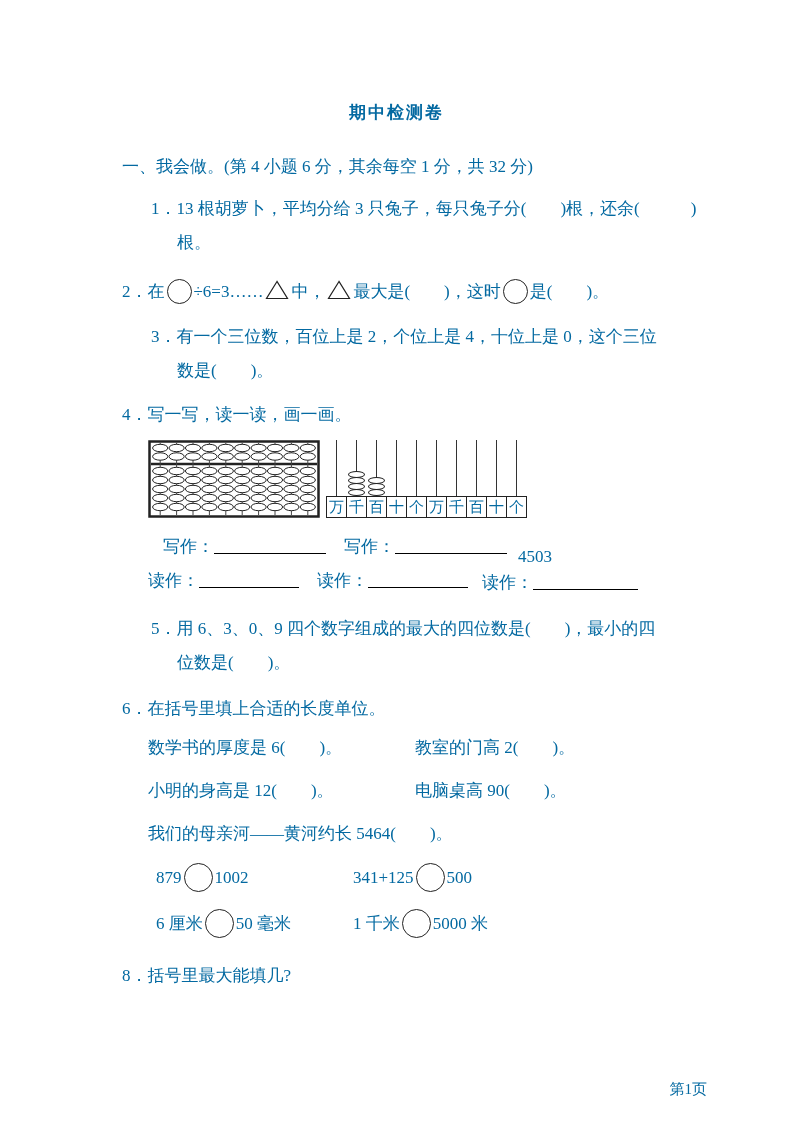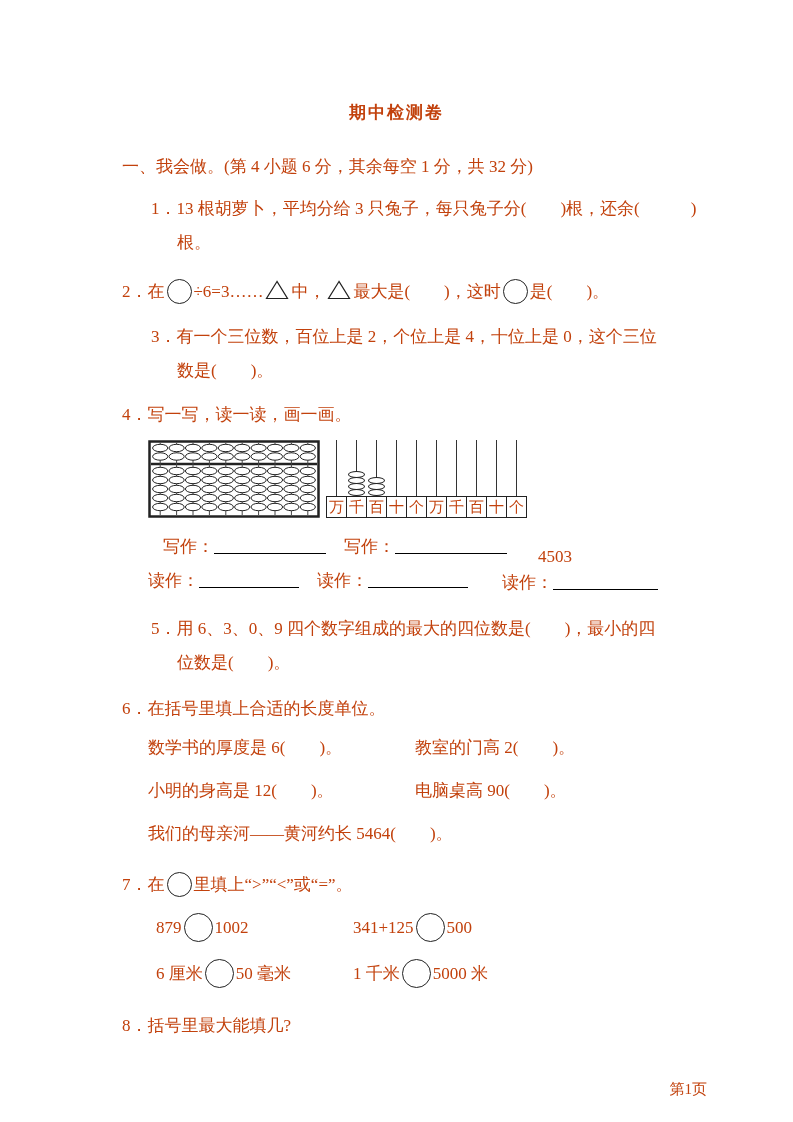--- a/index.html
+++ b/index.html
@@ -1,19 +1,19 @@
 <!DOCTYPE html>
 <html><head>
 <meta charset="utf-8">
 <title>Document</title>
 <style>
   *{margin:0;padding:0;box-sizing:border-box;}
   html,body{background:#ffffff;}
   .sheet{
-    position:relative;width:793px;height:1122px;background:#fff;color:#c2410c;
+    position:relative;width:793px;height:1122px;background:#fff;color:#0369a1;
     font-family:"Liberation Serif","DejaVu Serif",serif;font-size:17px;
     padding:102px 96px 0 122px;overflow:hidden;
   }
   .title{width:793px;margin-left:-122px;text-align:center;font-weight:bold;
     letter-spacing:2px;line-height:22px;margin-bottom:26px;font-size:17px;}
   .q{line-height:34px;}
   .hang{padding-left:26px;text-indent:-26px;margin-left:29px;}
   .shapes{line-height:40px;}
   .circ{display:inline-block;width:25px;height:25px;border:1.2px solid #222;
     border-radius:50%;vertical-align:-7px;margin:0 2px;background:#fff;}
@@ -31,21 +31,21 @@
   .bead{position:relative;z-index:1;width:17px;height:7px;border:1px solid #222;
     border-radius:50%;background:#fff;margin-top:-1px;}
   .pv-label{height:22px;border:1px solid #222;text-align:center;line-height:20px;font-size:15px;background:#fff;}
   .ans-row{line-height:30px;white-space:nowrap;}
   .read-row{position:relative;}
   .blank{display:inline-block;border-bottom:1px solid #000;height:18px;vertical-align:-2px;}
   .blank.w{width:112px;}
   .blank.r{width:100px;}
   .blank.r3{width:105px;}
   .lbl2{margin-left:18px;}
-  .given-col{position:absolute;left:354px;top:-22px;}
+  .given-col{position:absolute;left:334px;top:-22px;}
   .given-num{display:block;padding-left:36px;line-height:26px;}
   .given-read{display:block;line-height:26px;}
   .q6row{margin-left:26px;line-height:43px;}
   .q6a{display:inline-block;width:267px;}
   .q7row{margin-left:34px;line-height:46px;}
   .q7a{display:inline-block;width:197px;}
   .footer{position:absolute;top:1080px;right:86px;font-size:15px;}
 </style>
 </head>
 <body>
@@ -239,23 +239,20 @@
   <div class="q6row">
     <span class="q6a">数学书的厚度是 6(　　)。</span><span>教室的门高 2(　　)。</span>
   </div>
   <div class="q6row">
     <span class="q6a">小明的身高是 12(　　)。</span><span>电脑桌高 90(　　)。</span>
   </div>
   <div class="q6row">
     <span>我们的母亲河——黄河约长 5464(　　)。</span>
   </div>
 
-  <div class="q shapes" style="margin-top:10px;">
-    <span>7．在</span><span class="circ"></span><span>里填上“&gt;”“&lt;”或“=”。</span>
-  </div>
 
   <div class="q7row">
     <span class="q7a"><span>879</span><span class="circ lg"></span><span>1002</span></span><span class="q7b"><span>341+125</span><span class="circ lg"></span><span>500</span></span>
   </div>
   <div class="q7row">
     <span class="q7a"><span>6 厘米</span><span class="circ lg"></span><span>50 毫米</span></span><span class="q7b"><span>1 千米</span><span class="circ lg"></span><span>5000 米</span></span>
   </div>
 
   <div class="q" style="margin-top:12px;">8．括号里最大能填几?</div>
 

